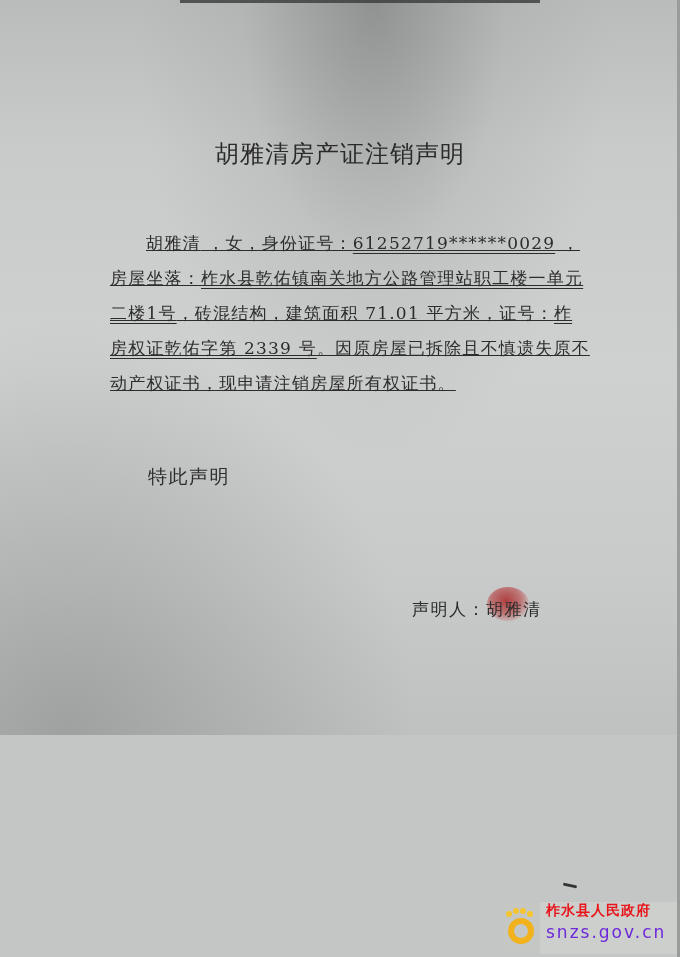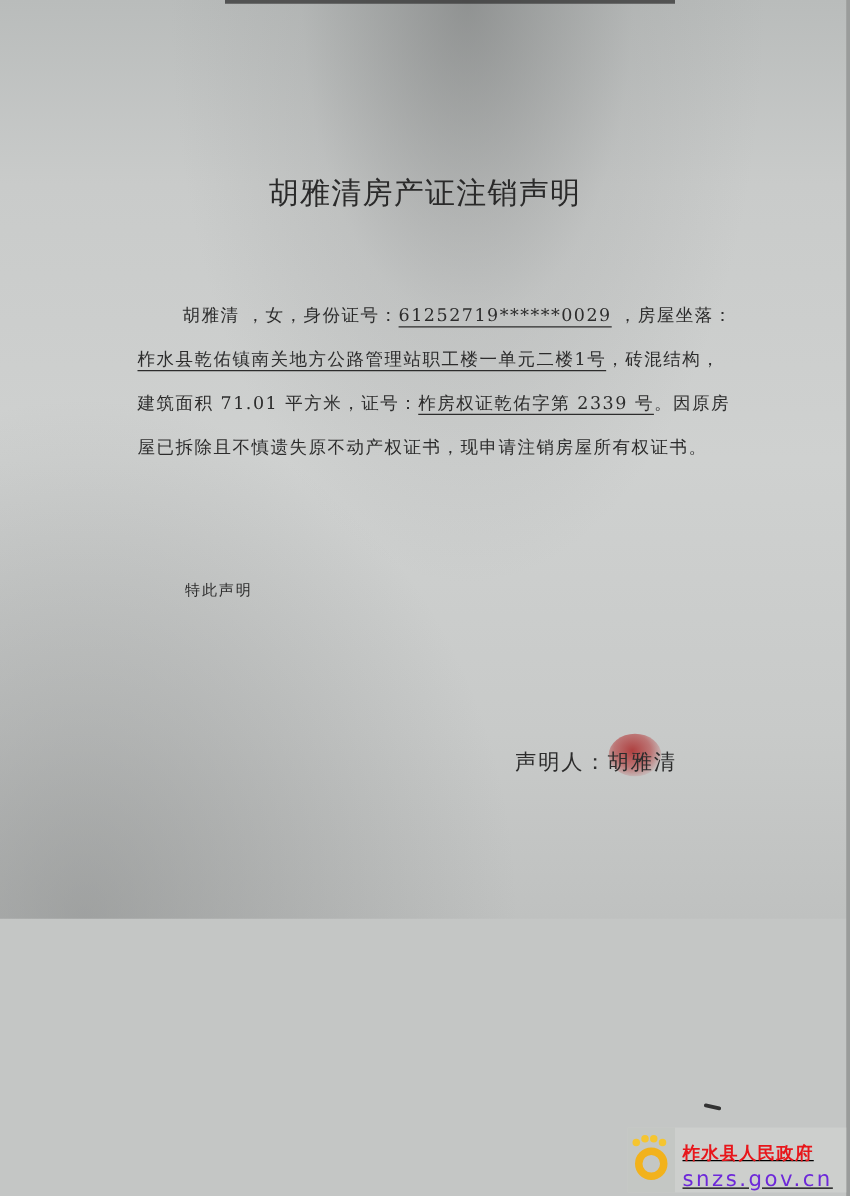--- a/index.html
+++ b/index.html
@@ -15,35 +15,35 @@
       radial-gradient(ellipse at 10% 100%, rgba(120,122,122,0.45) 0%, rgba(0,0,0,0) 40%),
       linear-gradient(180deg, #b9bcbb 0%, #c9cbca 20%, #cfd1d0 50%, #c8cac9 80%, #bfc1c0 100%);
   }
   .topedge { position:absolute; left:180px; top:0; width:360px; height:3px; background:#3a3a3a; opacity:0.8; }
   .rightedge { position:absolute; right:0; top:0; width:3px; height:957px; background:#9a9c9b; }
   .title {
     position:absolute; left:0; width:680px; top:138px; text-align:center;
     font-family: "DejaVu Sans", sans-serif; font-size:24px; color:#2a2a2a; letter-spacing:1px;
   }
   .body-text {
-    position:absolute; left:110px; top:236px; width:480px;
-    font-size:14px; line-height:35px; color:#2c2c2c; letter-spacing:1.2px;
+    position:absolute; left:110px; top:226px; width:480px;
+    font-size:17px; line-height:35px; color:#2c2c2c; letter-spacing:1.2px;text-decoration:underline;
   }
   .u { text-decoration: underline; text-underline-offset:4px; }
-  .closing { position:absolute; left:148px; top:464px; font-size:12px; color:#2c2c2c; letter-spacing:1.5px; }
+  .closing { position:absolute; left:148px; top:464px; font-size:19px; color:#2c2c2c; letter-spacing:1.5px; }
   .signer { position:absolute; left:412px; top:598px; font-size:17px; color:#2c2c2c; letter-spacing:1.5px; }
   .date { position:absolute; left:412px; top:647px; font-size:17px; color:#2c2c2c; letter-spacing:0.5px; }
   .thumbprint {
     position:absolute; left:487px; top:587px; width:42px; height:34px; border-radius:50%;
     background: radial-gradient(ellipse at 45% 40%, rgba(170,40,40,0.85) 0%, rgba(180,60,60,0.6) 45%, rgba(190,90,90,0.2) 70%, rgba(0,0,0,0) 80%);
   }
   .mark { position:absolute; left:563px; top:884px; width:14px; height:3px; border-radius:3px; background:#333; transform:rotate(12deg); }
   .watermark {
     position:absolute; left:502px; top:902px; width:175px; height:52px;
-    background: rgba(205,207,205,0.92); display:flex; align-items:flex-end;text-decoration:underline;
+    background: rgba(205,207,205,0.92); display:flex; align-items:flex-start;
   }
   .wm-logo { width:38px; height:52px; position:relative; background: rgba(195,197,195,0.9); }
   .wm-ring { position:absolute; left:6px; top:16px; width:26px; height:26px; border-radius:50%; box-sizing:border-box; border:6px solid #f2b21c; }
   .dot { position:absolute; width:6px; height:6px; border-radius:50%; background:#f5c530; }
   .wm-text { margin-left:6px; display:flex; flex-direction:column; }
   .wm-cn { font-family:"DejaVu Serif", serif; font-weight:bold; color:#e8161b; font-size:14px; letter-spacing:1px; }
   .wm-en { font-family:"DejaVu Sans", sans-serif; color:#6d28d9; font-size:17px; letter-spacing:2px; margin-top:2px; }
 </style>
 </head>
 <body>

